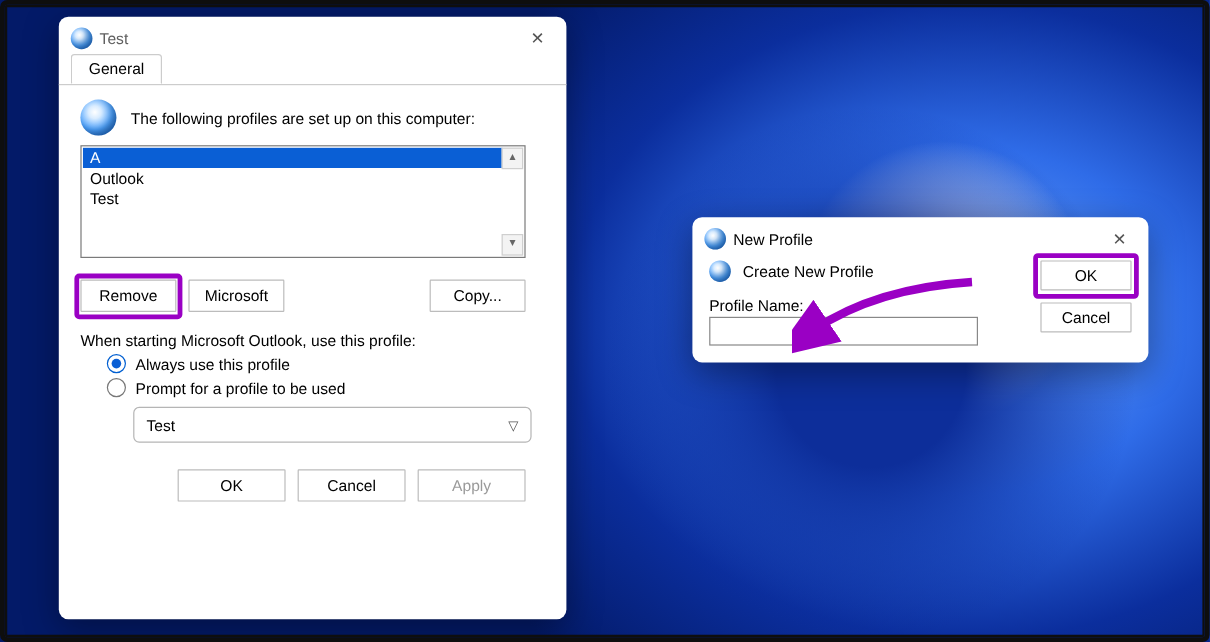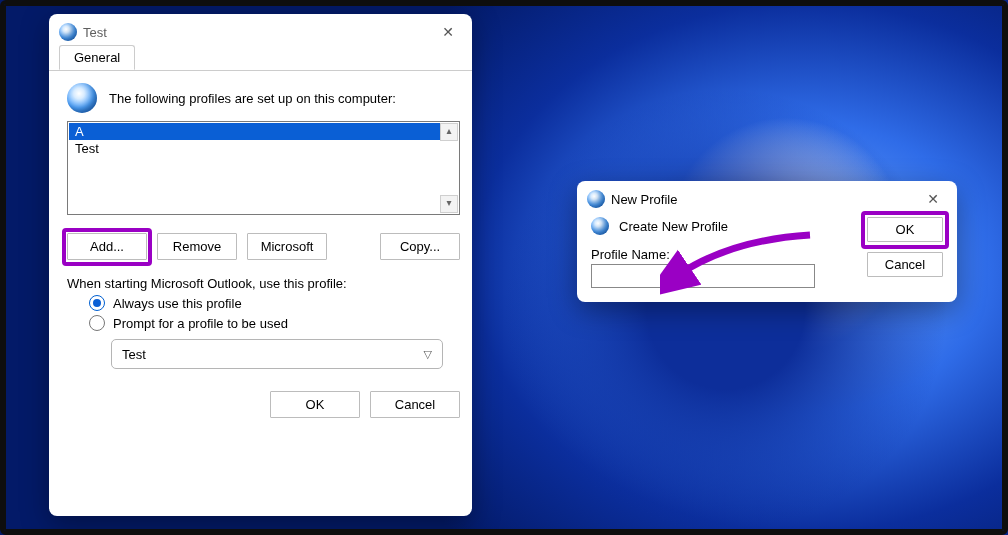--- a/index.html
+++ b/index.html
@@ -43,21 +43,21 @@
   .titlebar .close-x {
     font-size: 14px; color:#555; width:28px; text-align:center;
     padding:2px 0; border-radius:4px;
   }
   .tab-strip { padding: 0 10px; border-bottom: 1px solid #ccc; height:26px; display:flex; align-items:flex-start;}
   .tab {
     background:#fff; border:1px solid #ccc; border-bottom:1px solid #fff;
     padding: 4px 14px; border-radius: 3px 3px 0 0;
     font-size:13px; position:relative; top:1px;
   }
-  .content { padding: 12px 12px 14px 18px; }
+  .content { padding: 12px 34px 14px 18px; }
   .intro-row { display:flex; align-items:center; gap:12px; margin-bottom:8px;}
   .globe-icon {
     width:30px; height:30px;
     background:
       radial-gradient(circle at 40% 35%, #fff 0%, #d9ecff 20%, #4da3ff 55%, #1e70d4 80%);
     border-radius:50%;
     box-shadow: inset -4px -4px 6px rgba(0,0,0,0.25);
     position:relative;
   }
   .small-globe { width:18px; height:18px; }
@@ -146,28 +146,28 @@
     <div class="tab">General</div>
   </div>
   <div class="content">
     <div class="intro-row">
       <span class="globe-icon"></span>
       <span>The following profiles are set up on this computer:</span>
     </div>
     <div class="list-box">
       <div class="items">
         <div class="list-item selected">A</div>
+        <div class="list-item">Outlook</div>
         <div class="list-item">Test</div>
       </div>
       <div class="scroll-up">▴</div>
       <div class="scroll-dn">▾</div>
     </div>
 
     <div class="btn-row" style="position:relative;">
-      <div class="btn">Add...</div>
       <div class="btn">Remove</div>
       <div class="btn">Microsoft</div>
       <div class="btn copy">Copy...</div>
       <div class="highlight-box" style="left:-5px; top:-5px; width:82px; height:30px;"></div>
     </div>
 
     <div class="section-label">When starting Microsoft Outlook, use this profile:</div>
     <div class="radio-row">
       <span class="radio checked"></span>
       <span>Always use this profile</span>
@@ -177,20 +177,21 @@
       <span>Prompt for a profile to be used</span>
     </div>
     <div class="combo">
       <span>Test</span>
       <span class="chev">▽</span>
     </div>
 
     <div class="footer-row">
       <div class="btn">OK</div>
       <div class="btn">Cancel</div>
+      <div class="btn disabled">Apply</div>
     </div>
   </div>
 </div>
 
 <div class="window" style="left:577px; top:181px; width:380px;">
   <div class="titlebar" style="color:#000;">
     <span class="globe-icon small-globe"></span>
     <span class="title" style="color:#000;">New Profile</span>
     <span class="close-x">✕</span>
   </div>

